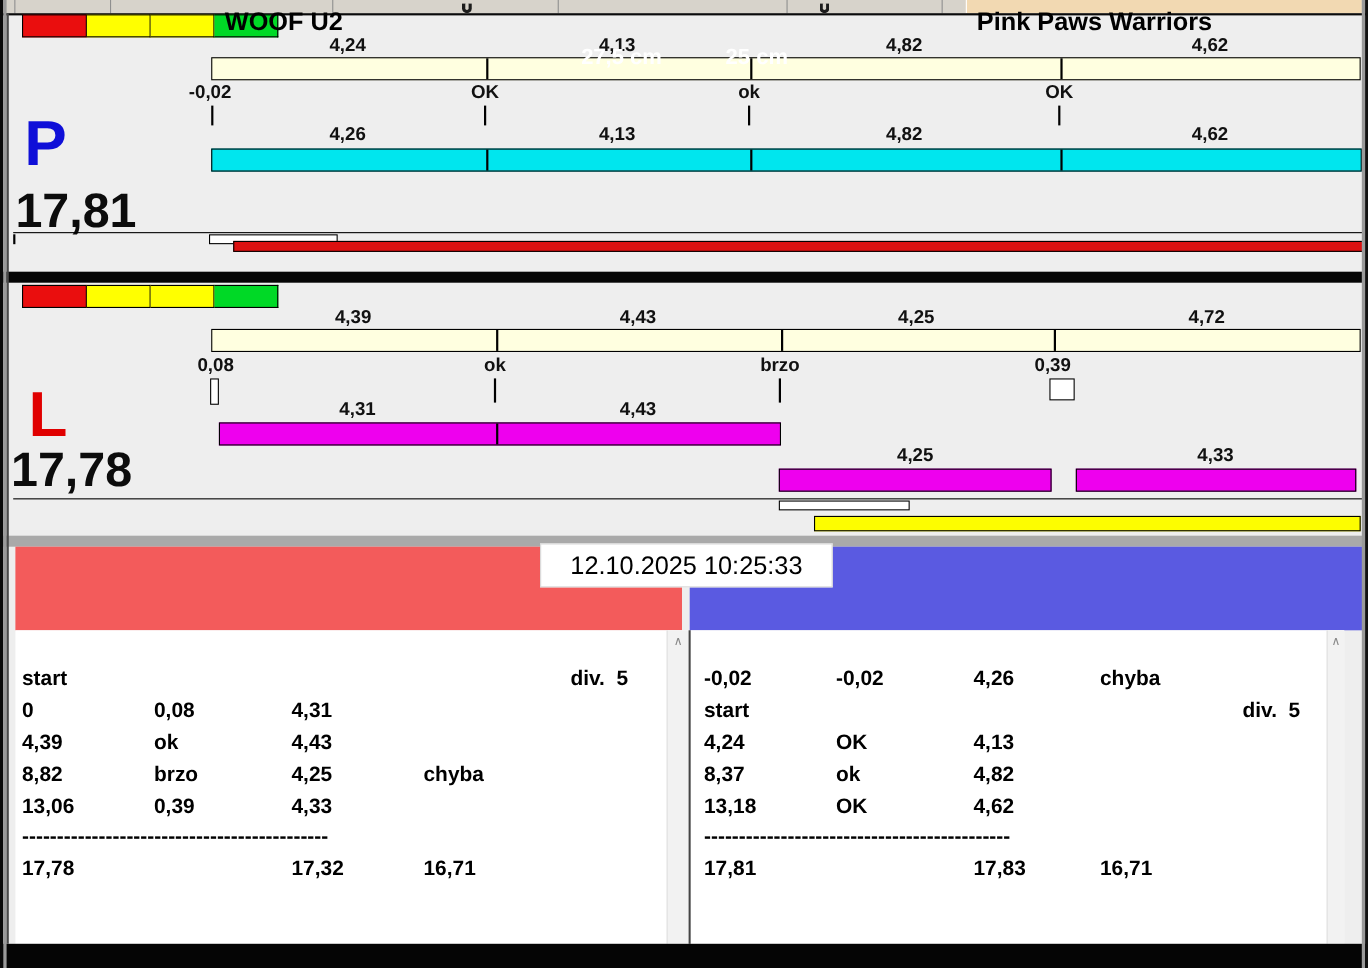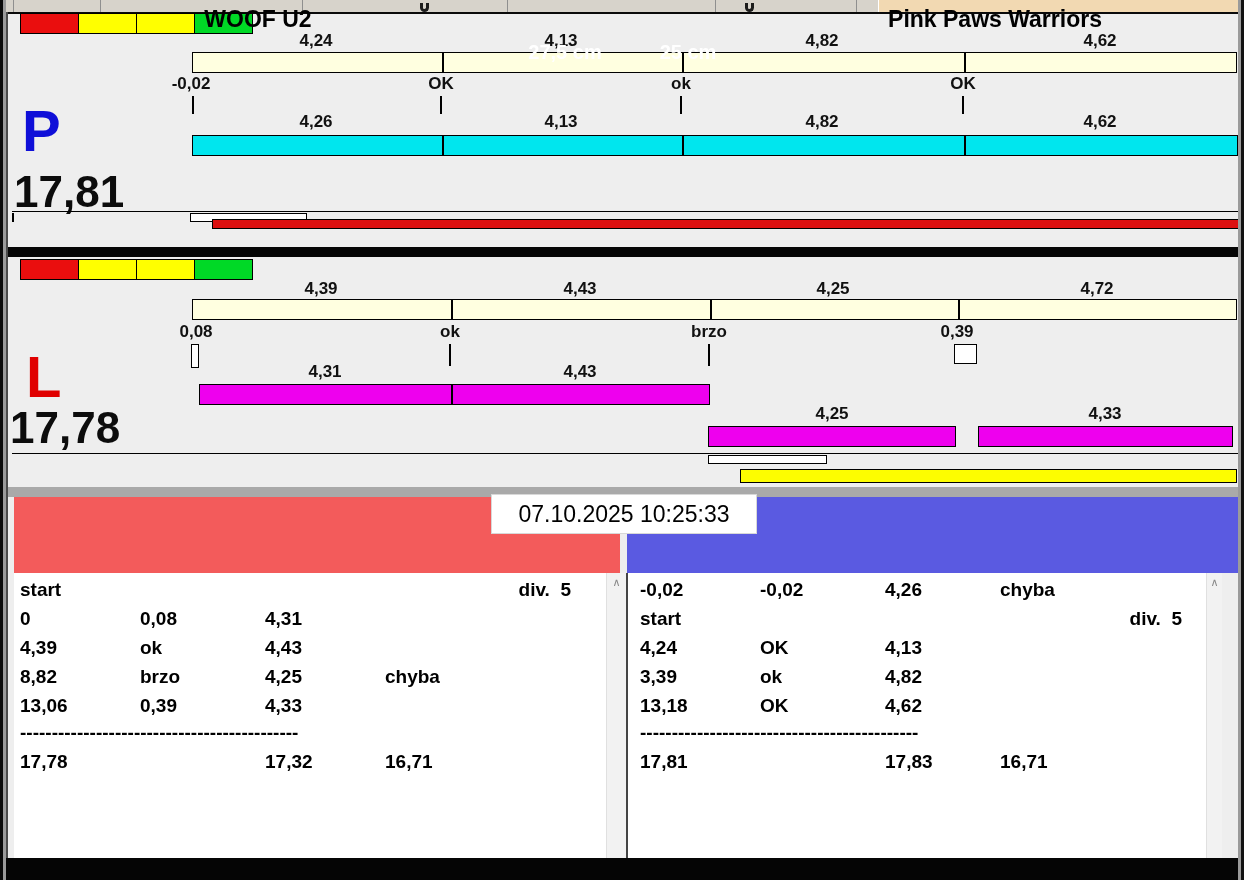--- a/index.html
+++ b/index.html
@@ -58,21 +58,21 @@
   .datetime-box{left:491px;top:494px;width:266px;height:40px;background:#fff;border:1px solid #d8d8d8;
     display:flex;align-items:center;justify-content:center;font-size:23px;color:#000;}
   
   .logpane{position:absolute;top:573px;height:285px;background:#fff;}
   .lp-left{left:14px;width:612px;}
   .lp-right{left:628px;width:594px;}
   .table-divider{left:626px;top:573px;width:2px;height:285px;background:#454545;}
   .scrollcol{position:absolute;top:0;bottom:0;width:20px;background:#f2f2f2;border-left:1px solid #e0e0e0;}
   .scroll-arrow{position:absolute;top:3px;left:0;right:0;text-align:center;font-size:11px;color:#888;cursor:pointer;}
   .logrow{position:absolute;left:0;width:100%;height:29px;font-size:19px;font-weight:bold;color:#000;}
-  .logrow span{position:absolute;white-space:pre;}
+  .logrow span{position:absolute;white-space:pre;margin-top:28px;}
   .c1{left:6px;} .c2{left:126px;} .c3{left:251px;} .c4{left:371px;}
   .lp-left .cr{right:55px;} .lp-right .cr{right:40px;}
   .lp-right .c1{left:12px;} .lp-right .c2{left:132px;} .lp-right .c3{left:257px;} .lp-right .c4{left:372px;}
   .bottom-bar{left:0;top:858px;width:1244px;height:22px;background:#050505;}
 </style>
 </head>
 <body>
 
 <div id="app">
 
@@ -197,21 +197,21 @@
   <div class="team-header th-left"></div>
   <div class="team-header th-right"></div>
 
   <span class="team-name" style="left:108px;width:300px">WOOF U2</span>
   <span class="team-height" style="left:505px;width:120px">27,5 cm</span>
 
   <span class="team-name" style="left:845px;width:300px">Pink Paws Warriors</span>
   <span class="team-height" style="left:638px;width:100px">25 cm</span>
 
   <div class="abs datetime-box">
-    <span>07.10.2025 10:25:33</span>
+    <span>12.10.2025 10:25:33</span>
   </div>
 
   <div class="logpane lp-left">
     <div class="logrow" style="top:6px">
       <span class="c1">start</span>
       <span class="cr">div.  5</span>
     </div>
     <div class="logrow" style="top:35px">
       <span class="c1">0</span>
       <span class="c2">0,08</span>
@@ -258,21 +258,21 @@
     <div class="logrow" style="top:35px">
       <span class="c1">start</span>
       <span class="cr">div.  5</span>
     </div>
     <div class="logrow" style="top:64px">
       <span class="c1">4,24</span>
       <span class="c2">OK</span>
       <span class="c3">4,13</span>
     </div>
     <div class="logrow" style="top:93px">
-      <span class="c1">3,39</span>
+      <span class="c1">8,37</span>
       <span class="c2">ok</span>
       <span class="c3">4,82</span>
     </div>
     <div class="logrow" style="top:122px">
       <span class="c1">13,18</span>
       <span class="c2">OK</span>
       <span class="c3">4,62</span>
     </div>
     <div class="logrow" style="top:149px">
       <span class="c1">--------------------------------------------</span>

